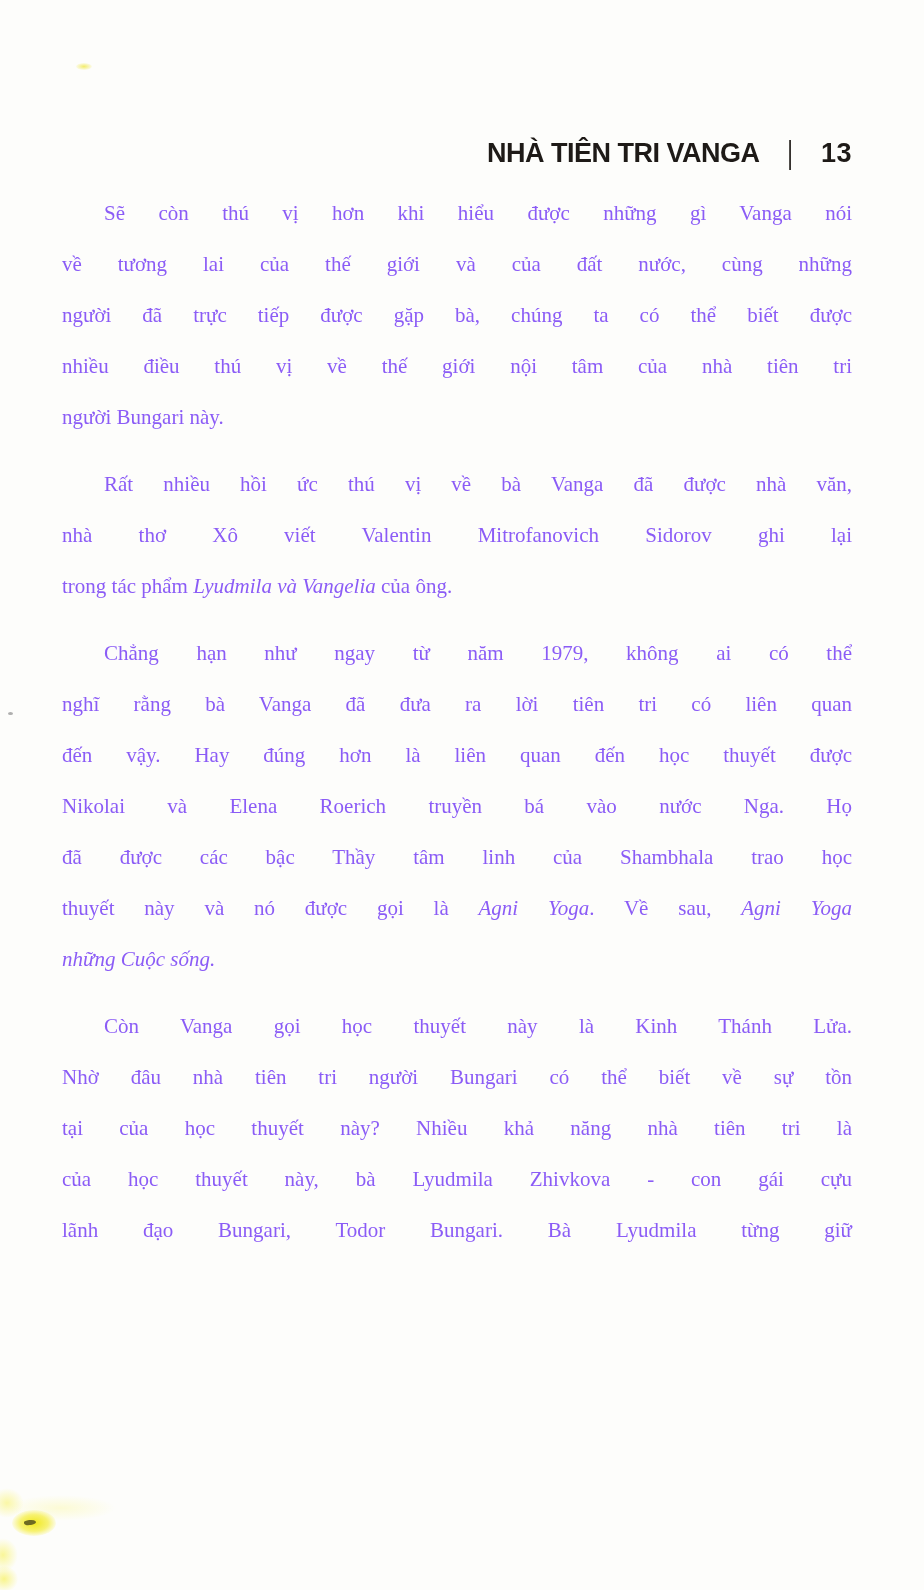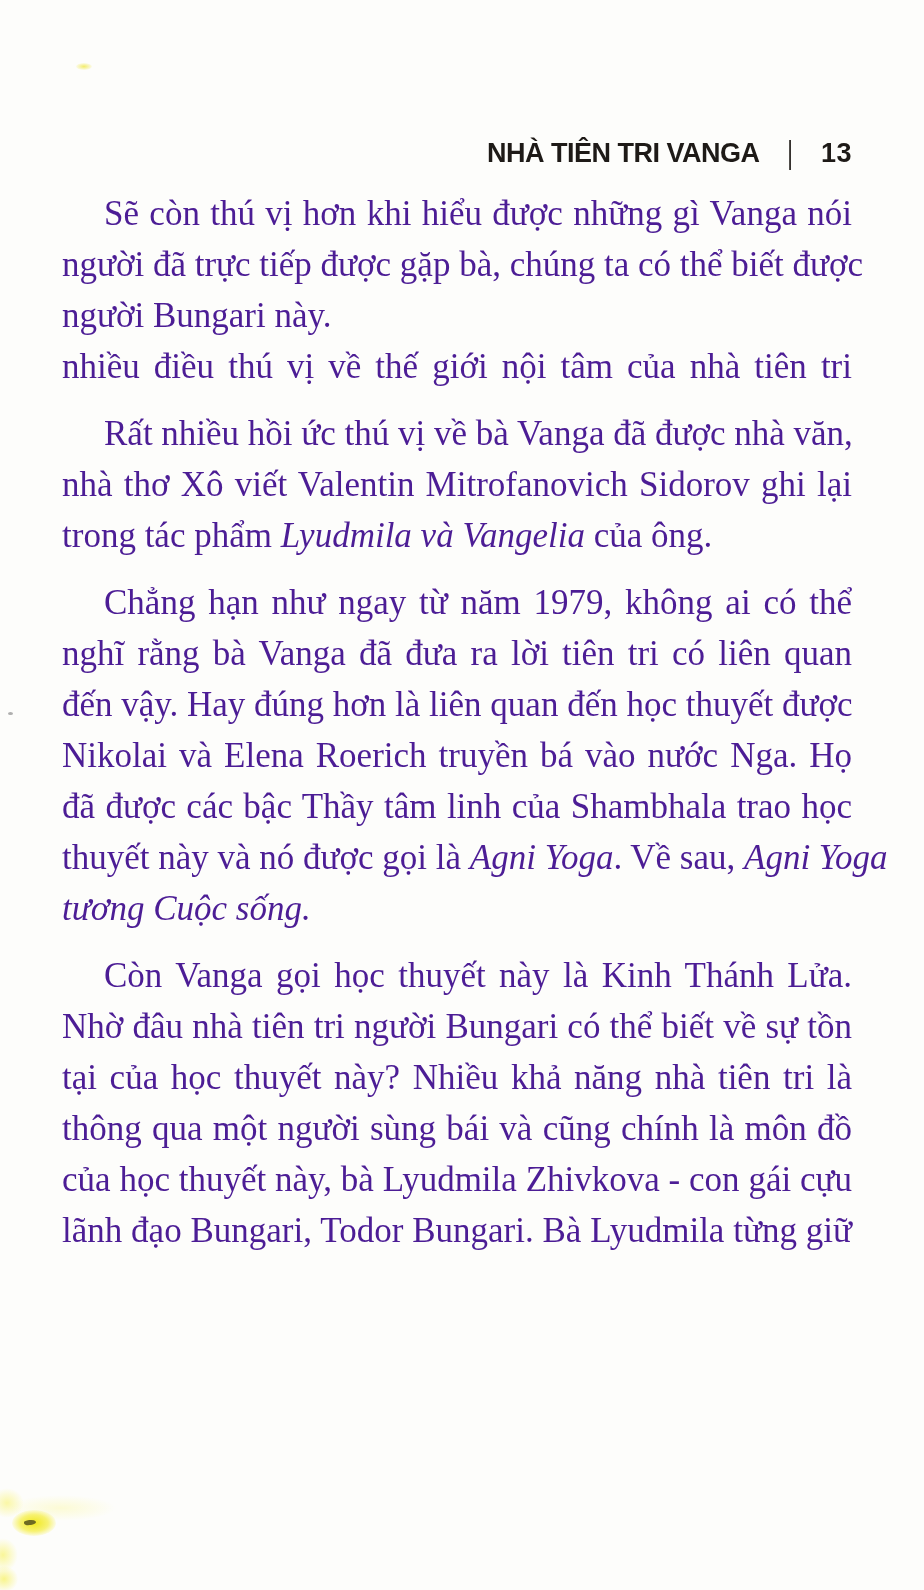--- a/index.html
+++ b/index.html
@@ -33,22 +33,22 @@
     margin: 0 27px;
     color: #2a2622;
     transform: scaleX(0.7);
   }
   .running-head .pgnum { letter-spacing: 0.5px; }
   
   .body-text {
     position: absolute;
     left: 62px; top: 188px;
     width: 790px;
-    font-size: 35px;
-    color: #4c1d95;
+    font-size: 21px;
+    color: #8b5cf6;
   }
   .para { margin: 0 0 16px 0; }
   .para:last-child { margin-bottom: 12px; }
   .line {
     height: 51px;
     line-height: 51px;
     white-space: nowrap;
     text-align: justify;
     text-align-last: justify;
   }
@@ -96,43 +96,43 @@
 
   <div class="running-head">
     <span>NHÀ TIÊN TRI VANGA</span>
     <span class="sep">|</span>
     <span class="pgnum">13</span>
   </div>
 
   <div class="body-text">
       <div class="para">
         <div class="line ind"><span>Sẽ còn thú vị hơn khi hiểu được những gì Vanga nói</span></div>
+        <div class="line"><span>về tương lai của thế giới và của đất nước, cùng những</span></div>
         <div class="line"><span>người đã trực tiếp được gặp bà, chúng ta có thể biết được</span></div>
+        <div class="line"><span>nhiều điều thú vị về thế giới nội tâm của nhà tiên tri</span></div>
         <div class="line nj"><span>người Bungari này.</span></div>
-        <div class="line"><span>nhiều điều thú vị về thế giới nội tâm của nhà tiên tri</span></div>
       </div>
       <div class="para">
         <div class="line ind"><span>Rất nhiều hồi ức thú vị về bà Vanga đã được nhà văn,</span></div>
         <div class="line"><span>nhà thơ Xô viết Valentin Mitrofanovich Sidorov ghi lại</span></div>
         <div class="line nj"><span>trong tác phẩm </span><span class="it">Lyudmila và Vangelia</span><span> của ông.</span></div>
       </div>
       <div class="para">
         <div class="line ind"><span>Chẳng hạn như ngay từ năm 1979, không ai có thể</span></div>
         <div class="line"><span>nghĩ rằng bà Vanga đã đưa ra lời tiên tri có liên quan</span></div>
         <div class="line"><span>đến vậy. Hay đúng hơn là liên quan đến học thuyết được</span></div>
         <div class="line"><span>Nikolai và Elena Roerich truyền bá vào nước Nga. Họ</span></div>
         <div class="line"><span>đã được các bậc Thầy tâm linh của Shambhala trao học</span></div>
         <div class="line"><span>thuyết này và nó được gọi là </span><span class="it">Agni Yoga</span><span>. Về sau, </span><span class="it">Agni Yoga</span></div>
-        <div class="line nj"><span class="it">tương Cuộc sống.</span></div>
+        <div class="line nj"><span class="it">những Cuộc sống.</span></div>
       </div>
       <div class="para">
         <div class="line ind"><span>Còn Vanga gọi học thuyết này là Kinh Thánh Lửa.</span></div>
         <div class="line"><span>Nhờ đâu nhà tiên tri người Bungari có thể biết về sự tồn</span></div>
         <div class="line"><span>tại của học thuyết này? Nhiều khả năng nhà tiên tri là</span></div>
-        <div class="line"><span>thông qua một người sùng bái và cũng chính là môn đồ</span></div>
         <div class="line"><span>của học thuyết này, bà Lyudmila Zhivkova - con gái cựu</span></div>
         <div class="line"><span>lãnh đạo Bungari, Todor Bungari. Bà Lyudmila từng giữ</span></div>
       </div>
     </div>
 
   <div class="smudge f4"></div>
   <div class="smudge f1"></div>
   <div class="smudge bright"></div>
   <div class="smudge mark"></div>
   <div class="smudge f2"></div>

